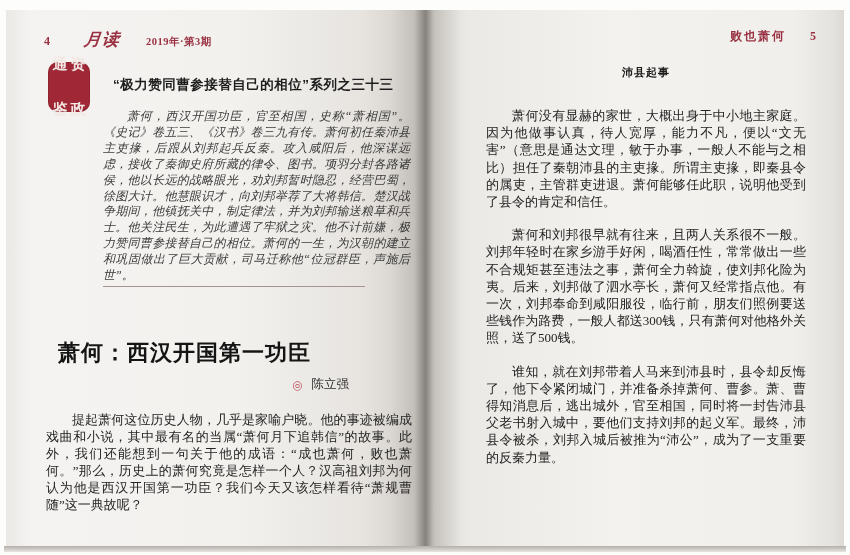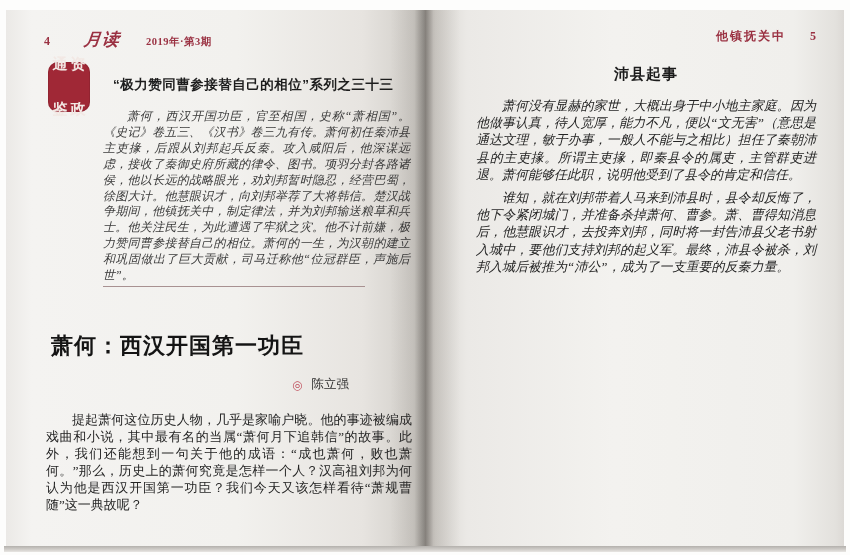--- a/index.html
+++ b/index.html
@@ -79,27 +79,27 @@
     text-indent:2em;text-align:justify;
   }
 
   
   .rp-header{position:absolute;top:18px;right:28px;display:flex;align-items:baseline;color:#9a3142;}
   .rp-title{font-size:12px;font-weight:bold;letter-spacing:2px;}
   .rp-pagenum{font-size:12px;font-weight:bold;margin-left:24px;}
 
   .section-title{
     position:absolute;left:45px;top:55px;width:352px;
-    text-align:center;font-size:15px;font-weight:bold;color:#1b1b1b;letter-spacing:1px;
+    text-align:center;font-size:11px;font-weight:bold;color:#1b1b1b;letter-spacing:1px;
   }
   .rp-body{
     position:absolute;left:45px;top:81px;width:352px;
     font-size:13px;line-height:17.2px;color:#242424;text-align:justify;
   }
-  .rp-body p{margin:6px;text-indent:2em;font-style:italic;}
+  .rp-body p{margin:16px;text-indent:2em;}
 </style>
 </head>
 <body>
 
 <div class="spread">
 
   <div class="page page-left">
 
     <div class="lp-header">
       <span class="lp-pagenum">4</span>
@@ -110,40 +110,41 @@
     <div class="seal">
       <div class="seal-row">通资</div>
       <div class="seal-row">鉴政</div>
     </div>
 
     <div class="series-title">“极力赞同曹参接替自己的相位”系列之三十三</div>
 
     <div class="intro">萧何，西汉开国功臣，官至相国，史称“萧相国”。《史记》卷五三、《汉书》卷三九有传。萧何初任秦沛县主吏掾，后跟从刘邦起兵反秦。攻入咸阳后，他深谋远虑，接收了秦御史府所藏的律令、图书。项羽分封各路诸侯，他以长远的战略眼光，劝刘邦暂时隐忍，经营巴蜀，徐图大计。他慧眼识才，向刘邦举荐了大将韩信。楚汉战争期间，他镇抚关中，制定律法，并为刘邦输送粮草和兵士。他关注民生，为此遭遇了牢狱之灾。他不计前嫌，极力赞同曹参接替自己的相位。萧何的一生，为汉朝的建立和巩固做出了巨大贡献，司马迁称他“位冠群臣，声施后世”。</div>
     <div class="intro-rule"></div>
 
-    <h1 class="article-title" style="margin:5px;">萧何：西汉开国第一功臣</h1>
+    <h1 class="article-title" style="margin:12px;">萧何：西汉开国第一功臣</h1>
 
     <div class="author-line">
       <span class="author-mark">◎</span>
       <span>陈立强</span>
     </div>
 
     <div class="lp-body">提起萧何这位历史人物，几乎是家喻户晓。他的事迹被编成戏曲和小说，其中最有名的当属“萧何月下追韩信”的故事。此外，我们还能想到一句关于他的成语：“成也萧何，败也萧何。”那么，历史上的萧何究竟是怎样一个人？汉高祖刘邦为何认为他是西汉开国第一功臣？我们今天又该怎样看待“萧规曹随”这一典故呢？</div>
   </div>
 
   <div class="page page-right">
 
     <div class="rp-header">
-      <span class="rp-title">他镇抚关中</span>
+      <span class="rp-title">败也萧何</span>
       <span class="rp-pagenum">5</span>
     </div>
 
     <h2 class="section-title" style="margin:0;">沛县起事</h2>
 
     <div class="rp-body">
       <p>萧何没有显赫的家世，大概出身于中小地主家庭。因为他做事认真，待人宽厚，能力不凡，便以“文无害”（意思是通达文理，敏于办事，一般人不能与之相比）担任了秦朝沛县的主吏掾。所谓主吏掾，即秦县令的属吏，主管群吏进退。萧何能够任此职，说明他受到了县令的肯定和信任。</p>
-      <p>谁知，就在刘邦带着人马来到沛县时，县令却反悔了，他下令紧闭城门，并准备杀掉萧何、曹参。萧、曹得知消息后，他慧眼识才，去投奔刘邦，同时将一封告沛县父老书射入城中，要他们支持刘邦的起义军。最终，沛县令被杀，刘邦入城后被推为“沛公”，成为了一支重要的反秦力量。</p>
+      <p>萧何和刘邦很早就有往来，且两人关系很不一般。刘邦年轻时在家乡游手好闲，喝酒任性，常常做出一些不合规矩甚至违法之事，萧何全力斡旋，使刘邦化险为夷。后来，刘邦做了泗水亭长，萧何又经常指点他。有一次，刘邦奉命到咸阳服役，临行前，朋友们照例要送些钱作为路费，一般人都送300钱，只有萧何对他格外关照，送了500钱。</p>
+      <p>谁知，就在刘邦带着人马来到沛县时，县令却反悔了，他下令紧闭城门，并准备杀掉萧何、曹参。萧、曹得知消息后，逃出城外，官至相国，同时将一封告沛县父老书射入城中，要他们支持刘邦的起义军。最终，沛县令被杀，刘邦入城后被推为“沛公”，成为了一支重要的反秦力量。</p>
     </div>
   </div>
 
   <div class="gutter-shadow"></div>
   <div class="book-bottom-edge"></div>
 </div>
 
 </body></html>

